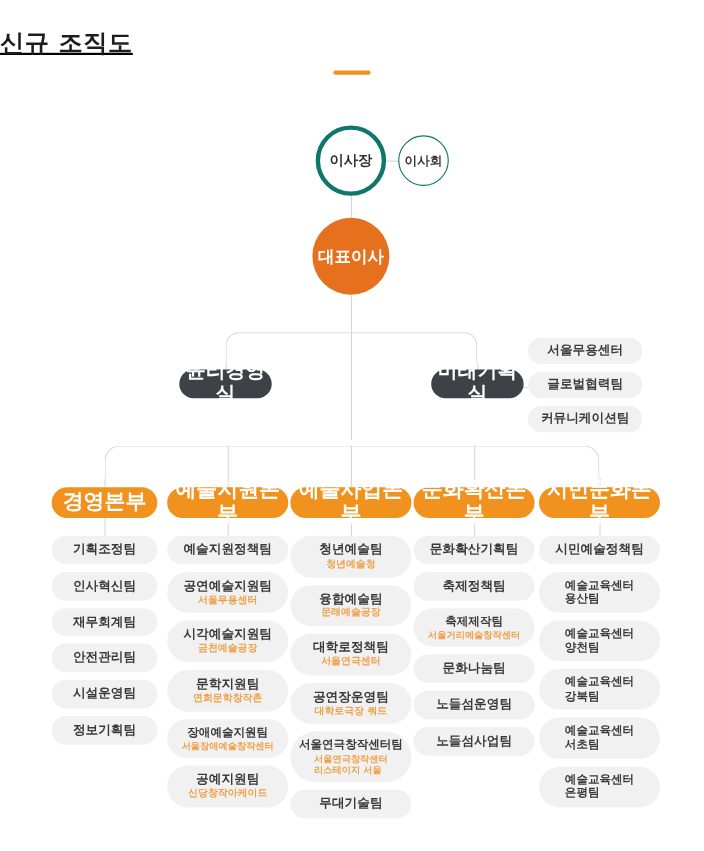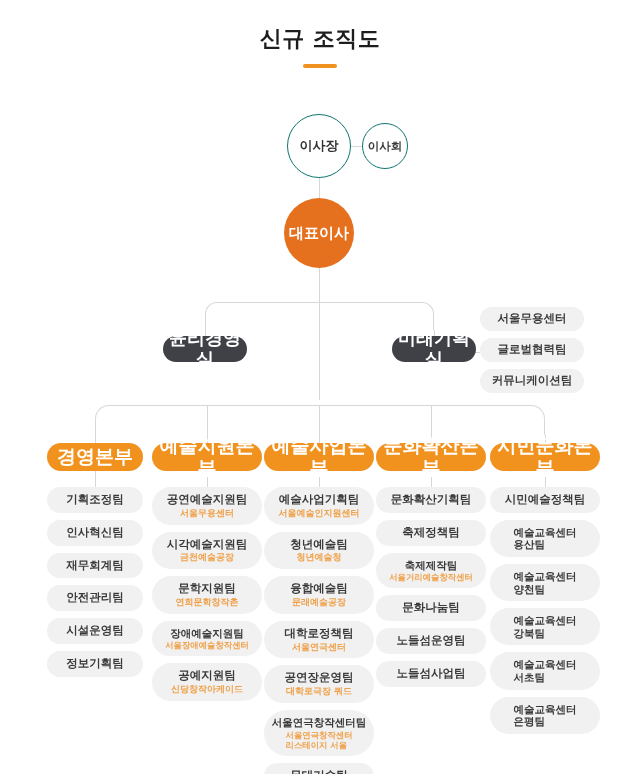--- a/index.html
+++ b/index.html
@@ -5,21 +5,21 @@
   * { box-sizing: border-box; margin: 0; padding: 0; }
   html, body {
     width: 640px; height: 774px;
     background: #ffffff;
     font-family: "DejaVu Sans", "Liberation Sans", sans-serif;
     overflow: hidden;
   }
   .page { position: relative; width: 640px; height: 774px; background:#fff; }
 
   
-  .title-wrap { position:absolute; top:24px; left:0; width:640px; text-align:center; }
+  .title-wrap { position:absolute; top:24px; left:0; width:640px; text-align:left;text-decoration:underline; }
   .title {
     font-size: 22px; font-weight: 700; color:#1d1d1d; letter-spacing: .5px;
   }
   .title-rule {
     width: 34px; height: 4px; background:#F2921E; margin: 10px auto 0; border-radius:2px;
   }
 
   
   .vline { position:absolute; width:1px; background:#d7d7d7; }
   .hline { position:absolute; height:1px; background:#d7d7d7; }
@@ -34,21 +34,21 @@
     border-top-left-radius:14px; border-top-right-radius:14px;
   }
 
   
   .circle {
     position:absolute; border-radius:50%;
     display:flex; align-items:center; justify-content:center;
     text-align:center;
   }
   .circle-outline {
-    border: 1px solid #0f766e; background:#fff;
+    border: 4px solid #0f766e; background:#fff;
     color:#333; font-size:13px; font-weight:700;
   }
   .circle-outline.small { border-width:1.5px; font-size:11.5px; font-weight:600; color:#3a3a3a; }
   .circle-solid {
     background:#E5701E; color:#fff; font-size:15px; font-weight:700;
     box-shadow:0 0 0 0 rgba(0,0,0,0);
   }
 
   
   .pill {
@@ -178,20 +178,23 @@
       </div>
       <div class="team">
         <div class="t-main">시설운영팀</div>
       </div>
       <div class="team">
         <div class="t-main">정보기획팀</div>
       </div>
     </div>
   <div class="col" id="col-1" style="left:152px; top:487px; width:110px;">
       <div class="team">
+        <div class="t-main">예술지원정책팀</div>
+      </div>
+      <div class="team">
         <div class="t-main">공연예술지원팀</div>
         <div class="t-sub">서울무용센터</div>
       </div>
       <div class="team">
         <div class="t-main">시각예술지원팀</div>
         <div class="t-sub">금천예술공장</div>
       </div>
       <div class="team">
         <div class="t-main">문학지원팀</div>
         <div class="t-sub">연희문학창작촌</div>
@@ -200,24 +203,20 @@
         <div class="t-main">장애예술지원팀</div>
         <div class="t-sub">서울장애예술창작센터</div>
       </div>
       <div class="team">
         <div class="t-main">공예지원팀</div>
         <div class="t-sub">신당창작아케이드</div>
       </div>
     </div>
   <div class="col" id="col-2" style="left:264px; top:487px; width:110px;">
       <div class="team">
-        <div class="t-main">예술사업기획팀</div>
-        <div class="t-sub">서울예술인지원센터</div>
-      </div>
-      <div class="team">
         <div class="t-main">청년예술팀</div>
         <div class="t-sub">청년예술청</div>
       </div>
       <div class="team">
         <div class="t-main">융합예술팀</div>
         <div class="t-sub">문래예술공장</div>
       </div>
       <div class="team">
         <div class="t-main">대학로정책팀</div>
         <div class="t-sub">서울연극센터</div>

